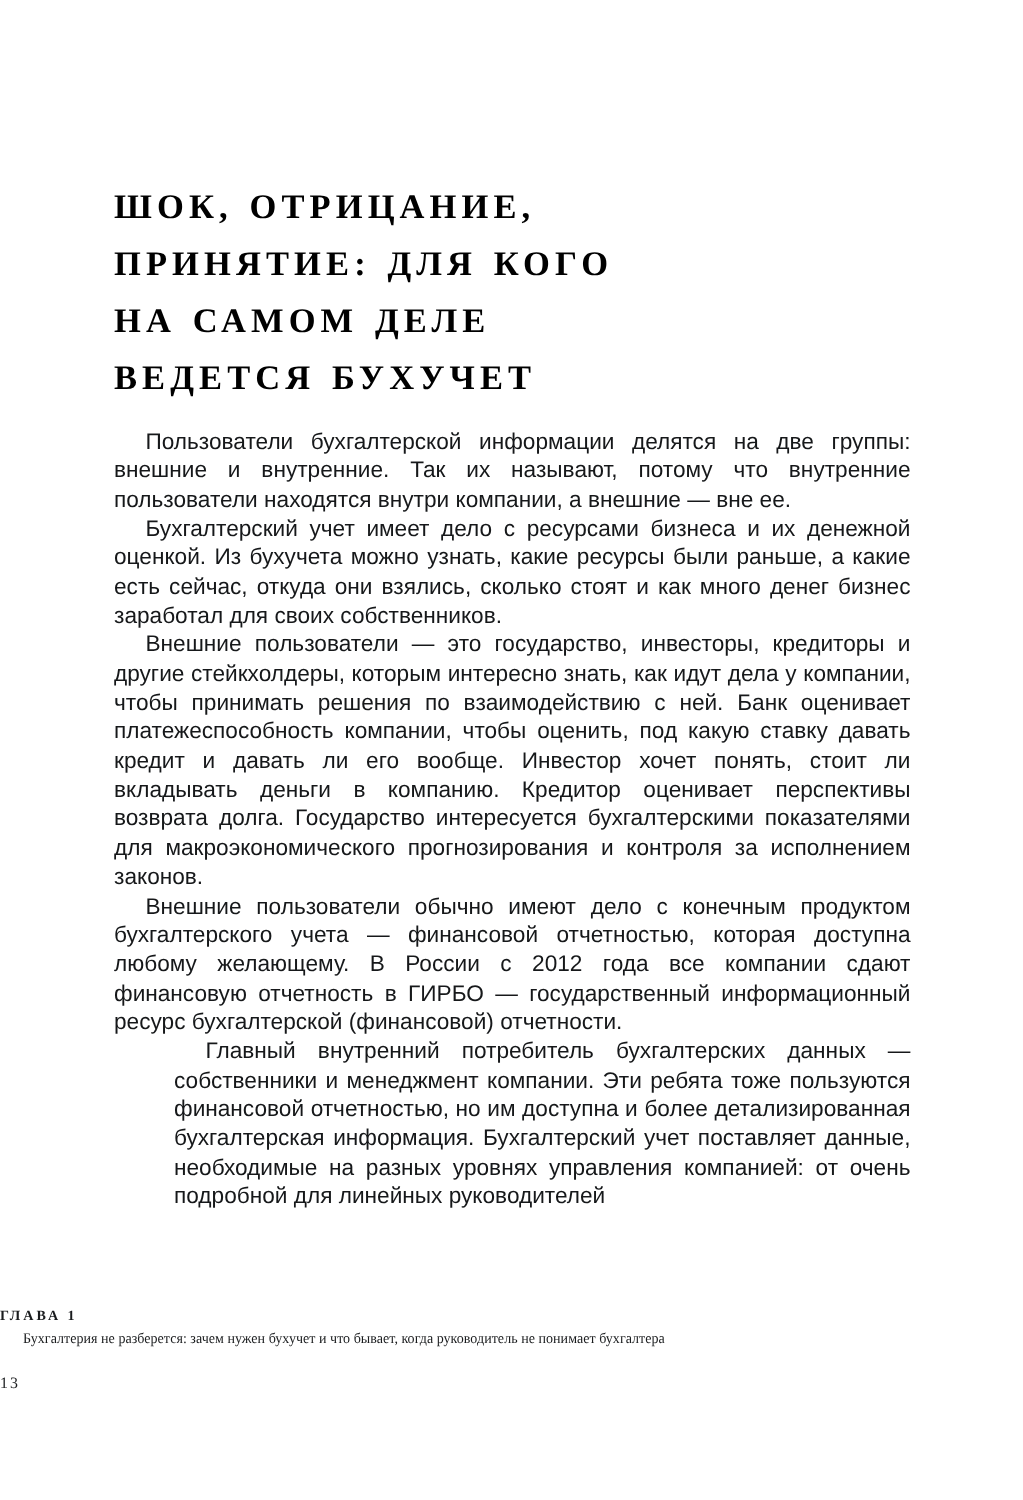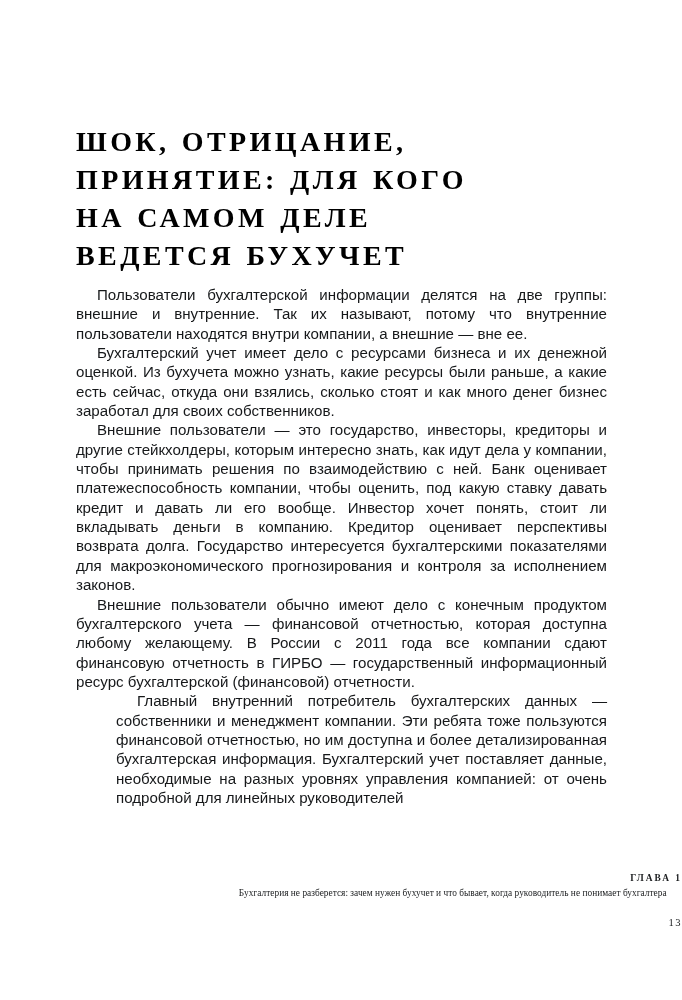--- a/index.html
+++ b/index.html
@@ -18,21 +18,21 @@
   }
 
   
   .chapter-title {
     position: absolute;
     left: 76px;
     top: 104px;
     width: 540px;
     font-family: "Liberation Serif", "DejaVu Serif", serif;
     font-weight: bold;
-    font-size: 28px;
+    font-size: 23px;
     line-height: 38px;
     letter-spacing: 3.4px;
     color: #000000;
     text-transform: uppercase;
     white-space: pre-line;
     word-spacing: 2px;
   }
 
   
   .body-copy {
@@ -58,21 +58,21 @@
     text-align-last: left;
     margin-left: 40px;
   }
 
   
   .footer {
     position: absolute;
     left: 0;
     right: 0;
     top: 872px;
-    text-align: right;
+    text-align: left;
     color: #1a1c1e;
   }
   .footer-chapter {
     font-family: "Liberation Serif", "DejaVu Serif", serif;
     font-weight: bold;
     font-size: 9.4px;
     letter-spacing: 2.0px;
     text-transform: uppercase;
     line-height: 12px;
     white-space: nowrap;
@@ -105,21 +105,21 @@
 
   <h1 class="chapter-title">ШОК, ОТРИЦАНИЕ,
 ПРИНЯТИЕ: ДЛЯ КОГО
 НА САМОМ ДЕЛЕ
 ВЕДЕТСЯ БУХУЧЕТ</h1>
 
   <div class="body-copy">
     <p>Пользователи бухгалтерской информации делятся на две группы: внешние и внутренние. Так их называют, потому что внутренние пользователи находятся внутри компании, а внеш­ние — вне ее.</p>
     <p>Бухгалтерский учет имеет дело с ресурсами бизнеса и их де­нежной оценкой. Из бухучета можно узнать, какие ресурсы были раньше, а какие есть сейчас, откуда они взялись, сколько стоят и как много денег бизнес заработал для своих собственников.</p>
     <p>Внешние пользователи — это государство, инвесторы, кре­диторы и другие стейкхолдеры, которым интересно знать, как идут дела у компании, чтобы принимать решения по взаимо­действию с ней. Банк оценивает платежеспособность компании, чтобы оценить, под какую ставку давать кредит и давать ли его вообще. Инвестор хочет понять, стоит ли вкладывать деньги в компанию. Кредитор оценивает перспективы возврата долга. Государство интересуется бухгалтерскими показателями для макроэкономического прогнозирования и контроля за испол­нением законов.</p>
-    <p>Внешние пользователи обычно имеют дело с конечным про­дуктом бухгалтерского учета — финансовой отчетностью, кото­рая доступна любому желающему. В России с 2011 года все ком­пании сдают финансовую отчетность в ГИРБО — государствен­ный информационный ресурс бухгалтерской (финансовой) от­четности.</p>
+    <p>Внешние пользователи обычно имеют дело с конечным про­дуктом бухгалтерского учета — финансовой отчетностью, кото­рая доступна любому желающему. В России с 2012 года все ком­пании сдают финансовую отчетность в ГИРБО — государствен­ный информационный ресурс бухгалтерской (финансовой) от­четности.</p>
     <p>Главный внутренний потребитель бухгалтерских данных — собственники и менеджмент компании. Эти ребята тоже пользу­ются финансовой отчетностью, но им доступна и более детали­зированная бухгалтерская информация. Бухгалтерский учет по­ставляет данные, необходимые на разных уровнях управления компанией: от очень подробной для линейных руководителей</p>
   </div>
 
   <div class="footer">
     <div class="footer-chapter">ГЛАВА 1</div>
     <div class="footer-subtitle">Бухгалтерия не разберется: зачем нужен бухучет и что бывает, когда руководитель не понимает бухгалтера</div>
     <div class="footer-pageno">13</div>
   </div>
 
 </div>

